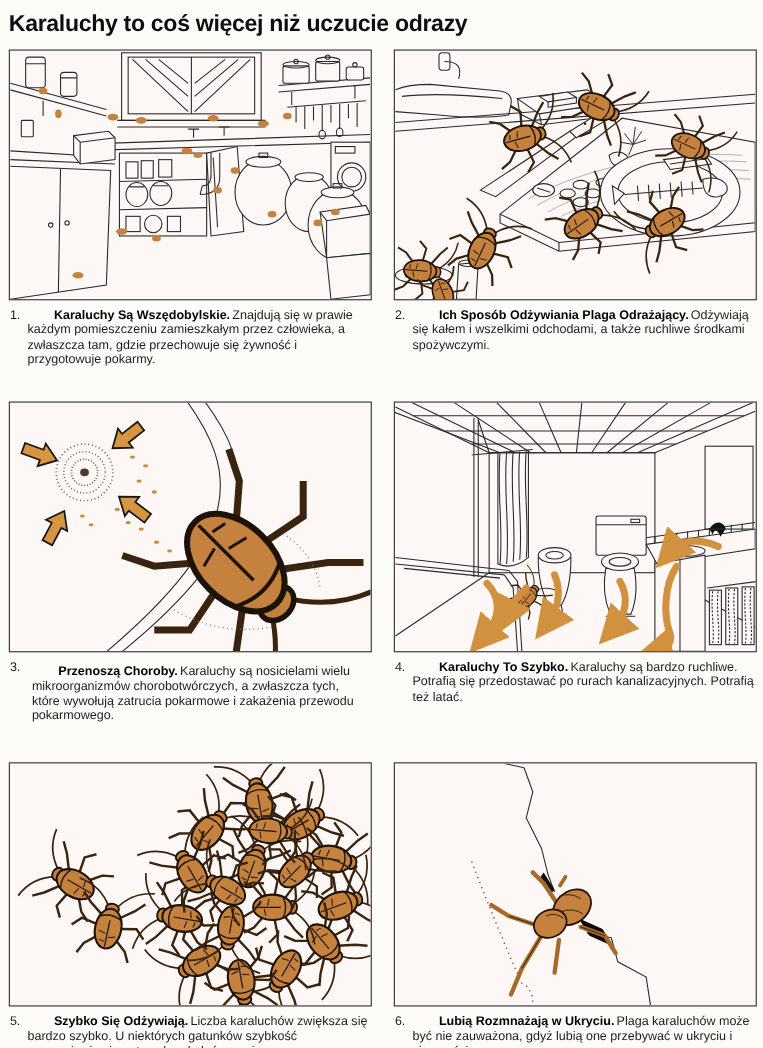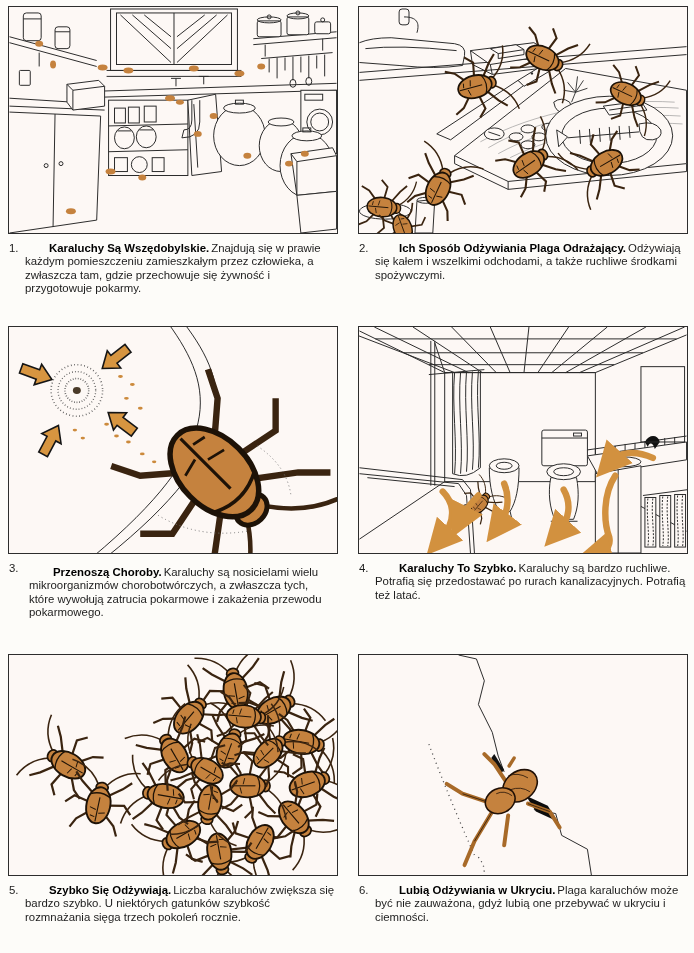--- a/index.html
+++ b/index.html
@@ -70,20 +70,21 @@
     <g id="blockArrow">
       <polygon points="-30,-5 -12,-5 -12,-11 3,0 -12,11 -12,5 -30,5" fill="#d79540" stroke="#151515" stroke-width="1.6"></polygon>
     </g>
     <marker id="ahead" markerWidth="5.5" markerHeight="5.5" refX="2.2" refY="2.75" orient="auto">
       <path d="M0,0 L5.5,2.75 L0,5.5 z" fill="#d2913f"></path>
     </marker>
   </defs>
 </svg>
 
 <div class="page">
+  <h1 class="title">Karaluchy to coś więcej niż uczucie odrazy</h1>
 
   <div class="grid">
 
     <section class="cell">
       <div class="panel">
         <svg viewBox="0 0 330 228">
 
           <g>
             <path class="ln" d="M0,30 L88,54 M0,36 L88,60 M30,46 L30,60"></path>
             <rect class="lnf" x="14" y="6" width="18" height="28" rx="3"></rect>
@@ -440,18 +441,18 @@
             <path d="M134,158 L116,188 M170,150 L192,158 M128,148 L104,140" stroke="#2a1708" stroke-width="0.8" fill="none"></path>
             <ellipse cx="162" cy="132" rx="19" ry="14.5" fill="#c5823e" stroke="#201006" stroke-width="1.6" transform="rotate(-38 162 132)"></ellipse>
             <ellipse cx="142" cy="147" rx="15.5" ry="12.5" fill="#c5823e" stroke="#201006" stroke-width="1.6" transform="rotate(-25 142 147)"></ellipse>
             <path d="M150,122 Q160,118 170,124 M152,136 Q163,132 172,138 M138,140 Q146,136 154,142" stroke="#201006" stroke-width="0.8" fill="none"></path>
             <path d="M151,112 L156,104" stroke="#a86a28" stroke-width="3.5" stroke-linecap="round" fill="none"></path>
           </g>
         </svg>
       </div>
       <div class="caption">
         <span class="cap-num">6.</span>
-        <p class="cap-text" style="margin:0"><b>Lubią Odżywiania w Ukryciu.</b><span>Plaga karaluchów może być nie zauważona, gdyż lubią one przebywać w ukryciu i ciemności.</span></p>
+        <p class="cap-text" style="margin:0"><b>Lubią Rozmnażają w Ukryciu.</b><span>Plaga karaluchów może być nie zauważona, gdyż lubią one przebywać w ukryciu i ciemności.</span></p>
       </div>
     </section>
 
   </div>
 </div>
 
 </body></html>

